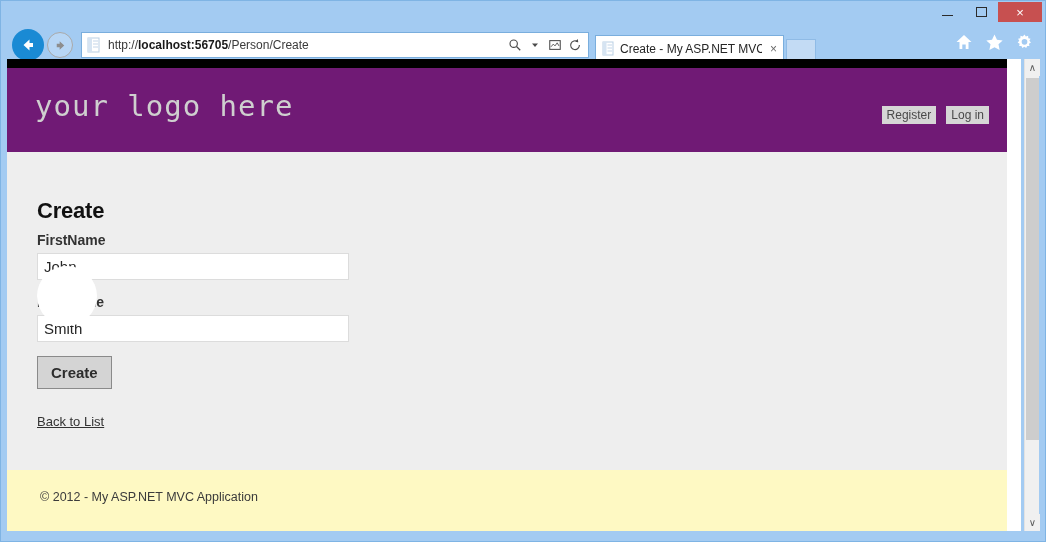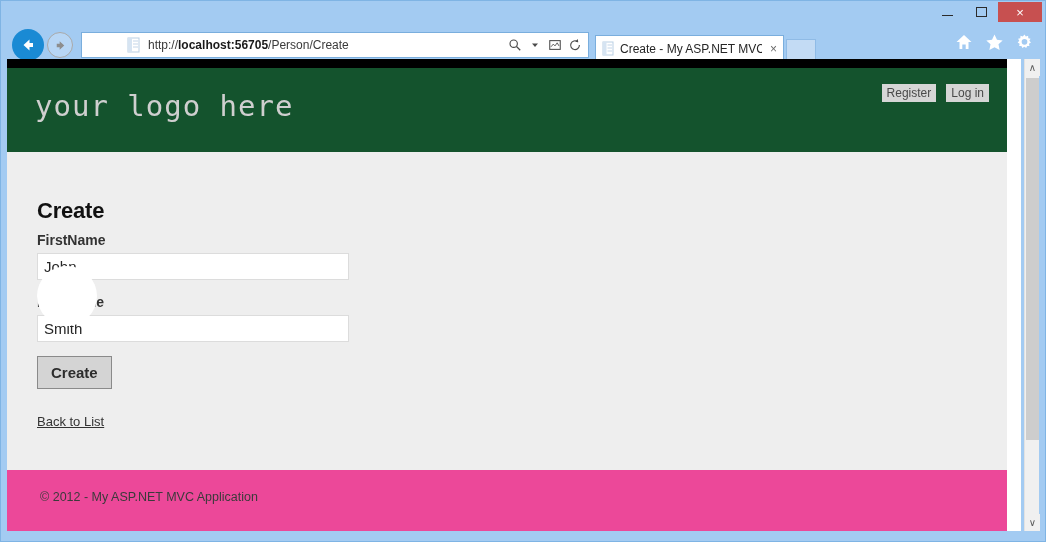--- a/index.html
+++ b/index.html
@@ -73,21 +73,20 @@
     margin-left: 3px;
     flex: 0 0 auto;
   }
   #addressbar {
     margin-left: 8px;
     width: 508px; height: 26px;
     background: #ffffff;
     border: 1px solid #7aaedd;
     display: flex; align-items: center;
     flex: 0 0 auto;
-    padding-left: 40px;
   }
   #page-icon {
     width: 18px; height: 18px; margin: 0 5px 0 3px;
     flex: 0 0 auto;
     position: relative;
   }
   #url-text {
     flex: 1 1 auto;
     font-size: 12px; color: #3a3a3a;
     white-space: nowrap; overflow: hidden;
@@ -144,36 +143,36 @@
     left: 7px; top: 59px;
     width: 1014px; height: 472px;
     background: #ffffff;
     overflow: hidden;
   }
   #topbar-black {
     height: 9px; background: #000000; width: 1000px;
   }
   #site-header {
     position: relative;
-    background: #14532d;
+    background: #701a75;
     height: 84px;
     width: 1000px;
   }
   #logo {
     position: absolute;
     left: 28px; top: 21px;
     font-family: "DejaVu Sans Mono", "Liberation Mono", monospace;
     font-size: 29px;
     color: #cfcfcf;
     letter-spacing: 1px;
     white-space: nowrap;
   }
   #auth-links {
     position: absolute;
-    right: 18px; top: 16px;
+    right: 18px; top: 38px;
     display: flex; gap: 10px; align-items: center;
   }
   .auth-link {
     background: #d6d6d6;
     color: #4a4a4a;
     font-size: 12px;
     padding: 2px 5px;
     text-decoration: none;
     line-height: 14px;
   }
@@ -242,21 +241,21 @@
     display: block;
   }
   #back-to-list {
     display: inline-block;
     margin-top: 25px;
     font-size: 13px;
     color: #333333;
   }
 
   #site-footer {
-    background: #ec4899;
+    background: #fef9c3;
     width: 1000px;
     height: 61px;
     padding: 20px 0 0 33px;
   }
   #footer-text {
     font-size: 12.5px;
     color: #3b3b3b;
   }
 
   

